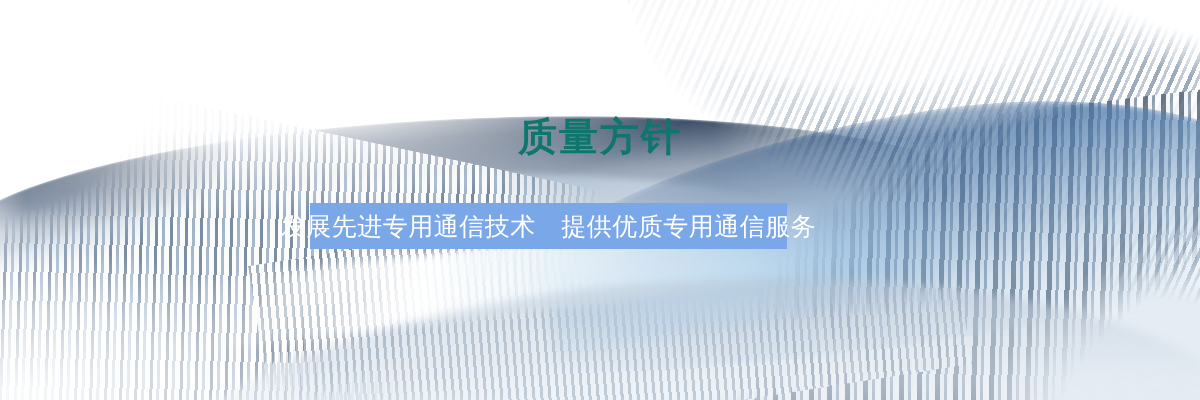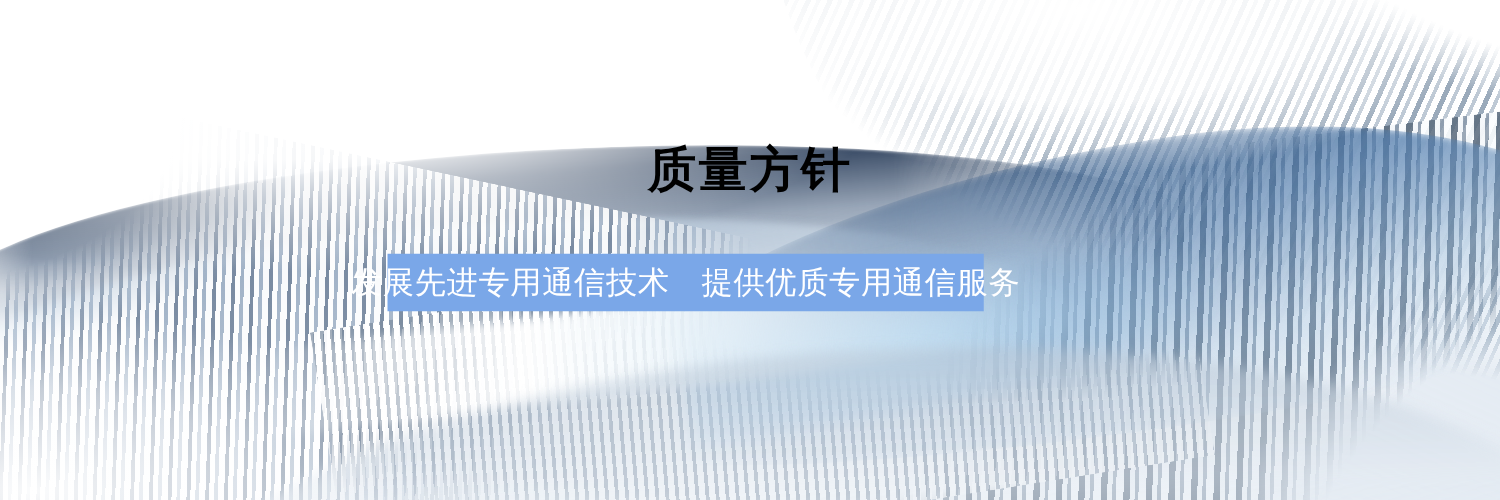--- a/index.html
+++ b/index.html
@@ -300,21 +300,21 @@
 
   #page-title {
     position: absolute;
     top: 113px;
     left: 0;
     width: 1200px;
     text-align: center;
     font-size: 39px;
     line-height: 48px;
     font-weight: bold;
-    color: #000000;
+    color: #0f766e;
     letter-spacing: 2px;
     white-space: pre;
   }
 
   #slogan-bar {
     position: absolute;
     top: 203px;
     left: 310px;
     width: 477px;
     height: 46px;

